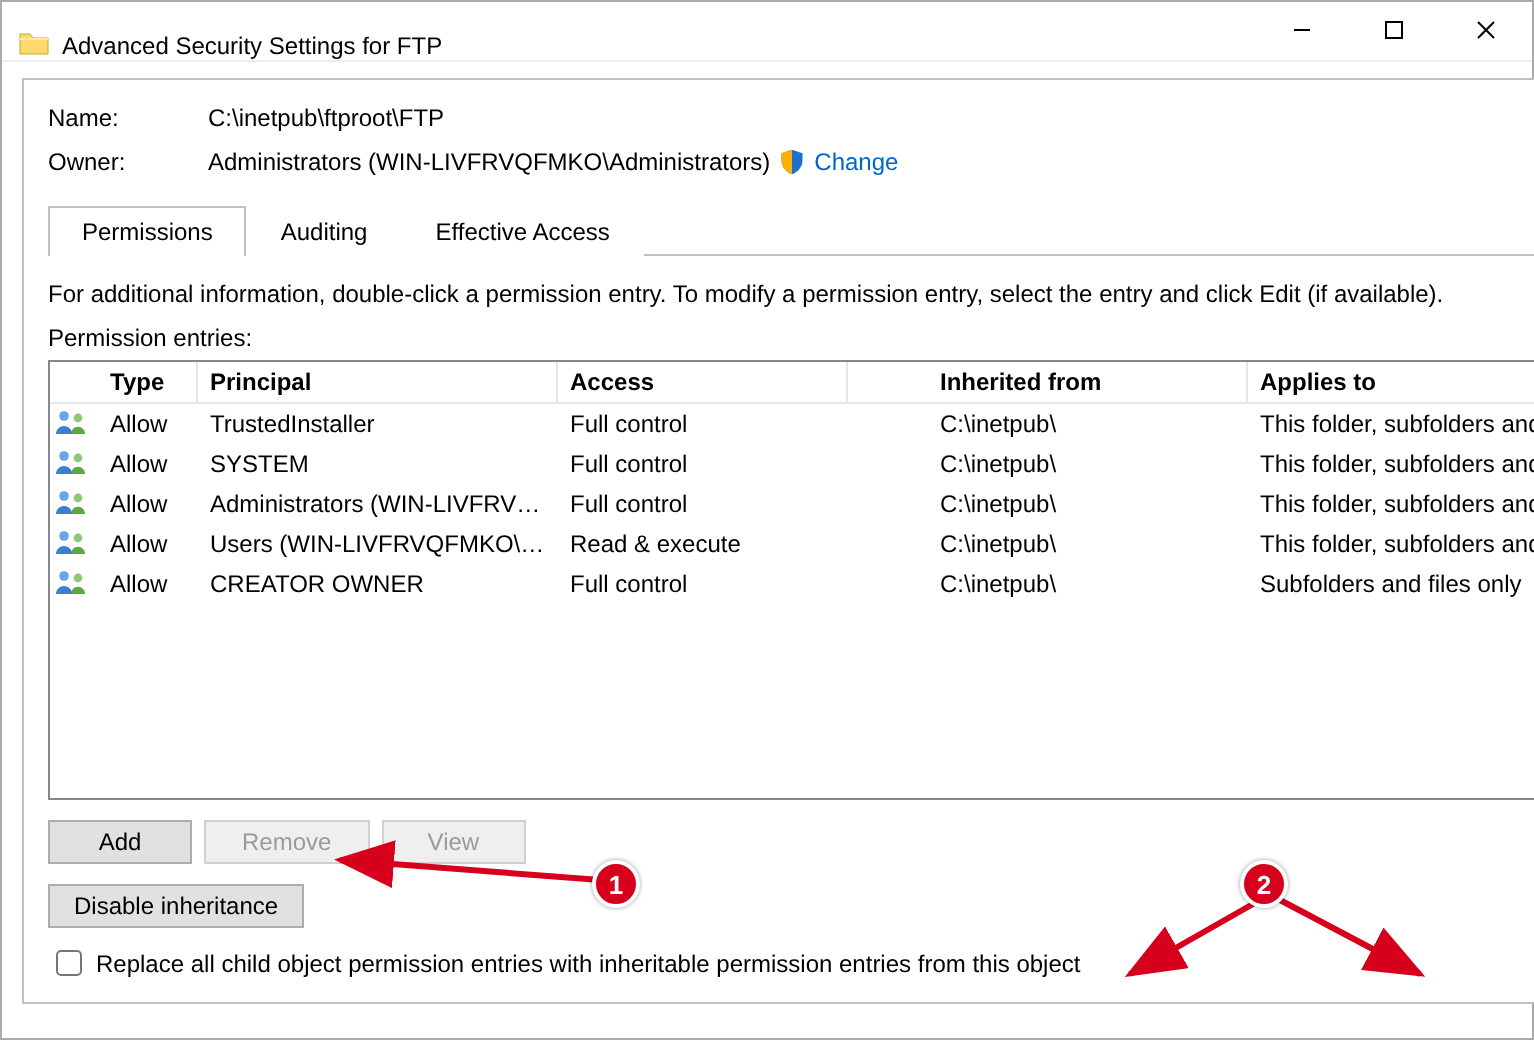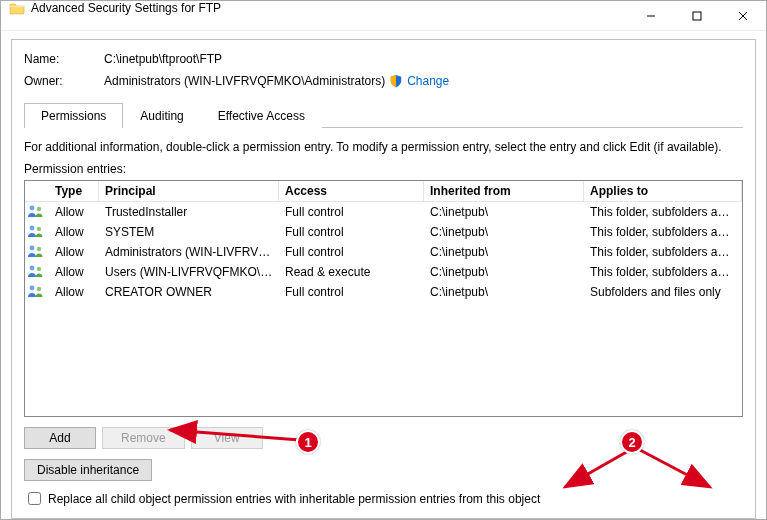--- a/index.html
+++ b/index.html
@@ -1,44 +1,44 @@
 <!DOCTYPE html>
 <html><head>
 <meta charset="utf-8">
 <style>
   * { box-sizing: border-box; font-family: "Segoe UI", Tahoma, sans-serif; }
   body { margin: 0; background: #fff; font-size: 12px; color: #000; }
   .window { width: 767px; height: 520px; border: 1px solid #aaa; background: #fff; display: flex; flex-direction: column; }
-  .titlebar { height: 30px; display: flex; align-items: flex-start; padding: 0 0 12px 8px; border-bottom: 1px solid #eee; }
+  .titlebar { height: 30px; display: flex; align-items: flex-end; padding: 0 0 0 8px; border-bottom: 1px solid #eee; }
   .titlebar .icon { width: 16px; height: 16px; margin-right: 6px; }
   .titlebar .title { flex: 1; font-size: 12px; }
   .titlebar .controls { display: flex; }
   .titlebar .controls div { width: 46px; height: 30px; display: flex; align-items: center; justify-content: center; font-size: 12px; font-family: inherit; }
   .titlebar .controls svg { width: 10px; height: 10px; }
-  .content { flex: 1; padding: 8px 10px 0 10px; display: flex; flex-direction: column; }
+  .content { flex: 1; padding: 8px 10px 17px 10px; display: flex; }
   .panel { border: 1px solid #c0c0c0; padding: 12px 12px 10px 12px; flex: 1; display: flex; flex-direction: column; background: #fff; }
   .row { display: flex; margin-bottom: 8px; align-items: center; }
   .row .label { width: 80px; }
   .shield { display: inline-flex; align-items: center; margin: 0 4px; }
   .link { color: #0066cc; cursor: pointer; }
   .tabs { display: flex; border-bottom: 1px solid #c0c0c0; margin-top: 6px; }
   .tab { padding: 5px 16px; border: 1px solid transparent; border-bottom: none; background: #fff; position: relative; top: 1px; font-size: 12px; }
   .tab.active { border-color: #c0c0c0; background: #fff; }
   .info { margin: 12px 0 8px 0; font-size: 12px; }
   .sublabel { margin-bottom: 4px; }
   .table { border: 1px solid #828790; flex: 1; min-height: 160px; background: #fff; }
   .thead { display: flex; background: #fff; border-bottom: 1px solid #e5e5e5; }
   .th, .td { padding: 3px 6px; border-right: 1px solid #e5e5e5; font-size: 12px; white-space: nowrap; overflow: hidden; text-overflow: ellipsis; }
   .th { font-weight: bold; }
   .td { border-right: none; }
   .c-icon { width: 24px; flex: 0 0 24px; border-right: none; padding: 3px 2px; }
   .c-type { width: 50px; flex: 0 0 50px; }
   .c-prin { width: 180px; flex: 0 0 180px; }
   .c-acc  { width: 145px; flex: 0 0 145px; }
-  .c-inh  { width: 160px; flex: 0 0 160px; }
+  .c-inh  { width: 160px; flex: 0 0 160px; margin-left: 40px; }
   .c-app  { flex: 1; }
   .tbody .trow { display: flex; align-items: center; height: 20px; }
   .people-icon { width: 18px; height: 14px; display: inline-block; }
   .btnrow { margin-top: 10px; display: flex; gap: 6px; }
   .btn { border: 1px solid #adadad; background: #e1e1e1; padding: 3px 18px; font-size: 12px; min-width: 72px; text-align: center; }
   .btn.wide { padding: 3px 12px; }
   .btn.disabled { color: #9a9a9a; background: #efefef; border-color: #d0d0d0; }
   .checkrow { display: flex; align-items: center; margin-top: 8px; gap: 4px; }
   .bottom { display: flex; justify-content: flex-end; gap: 6px; margin-top: 10px; }
   .bottom .btn { min-width: 72px; }

